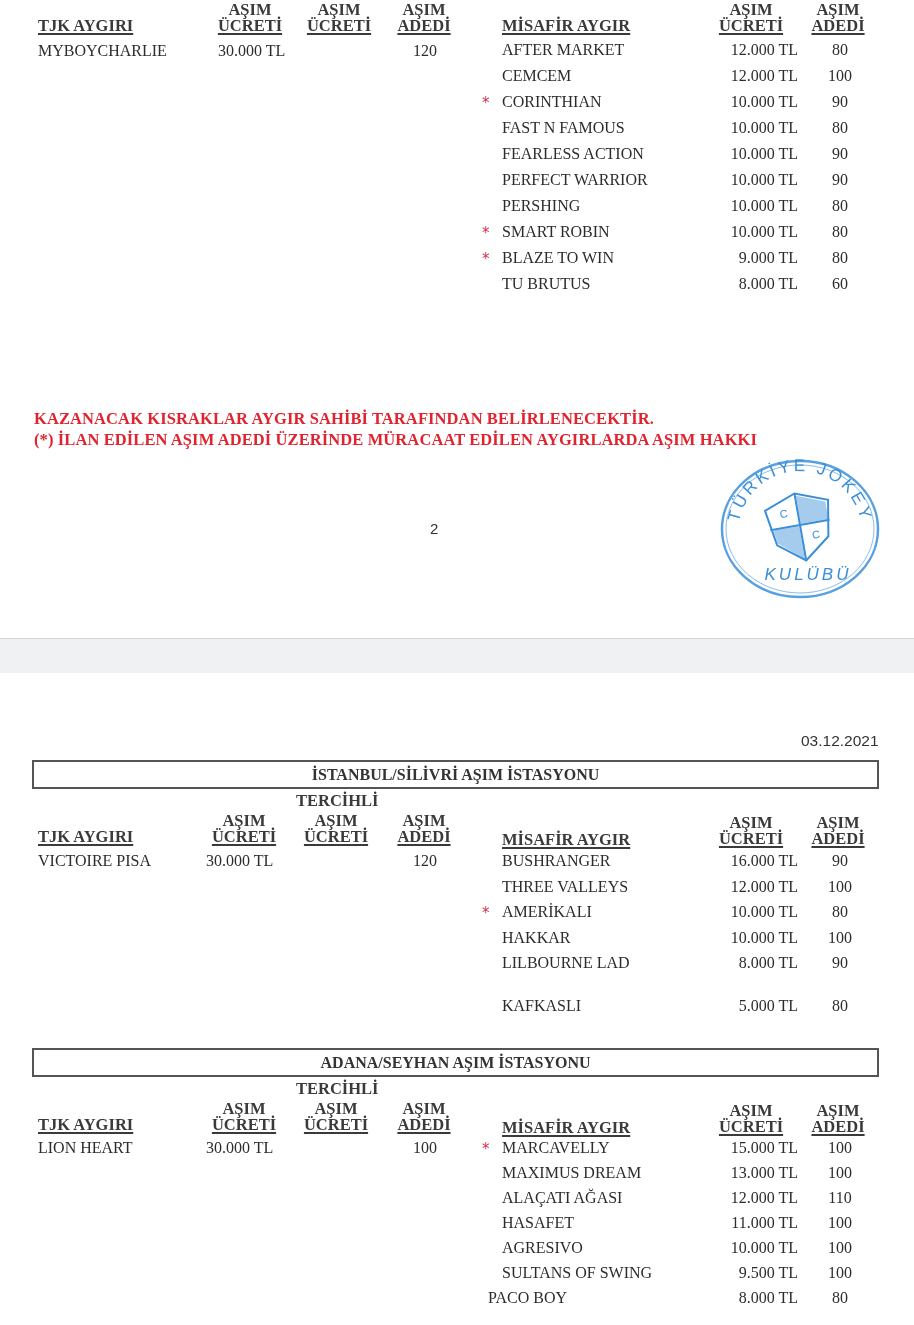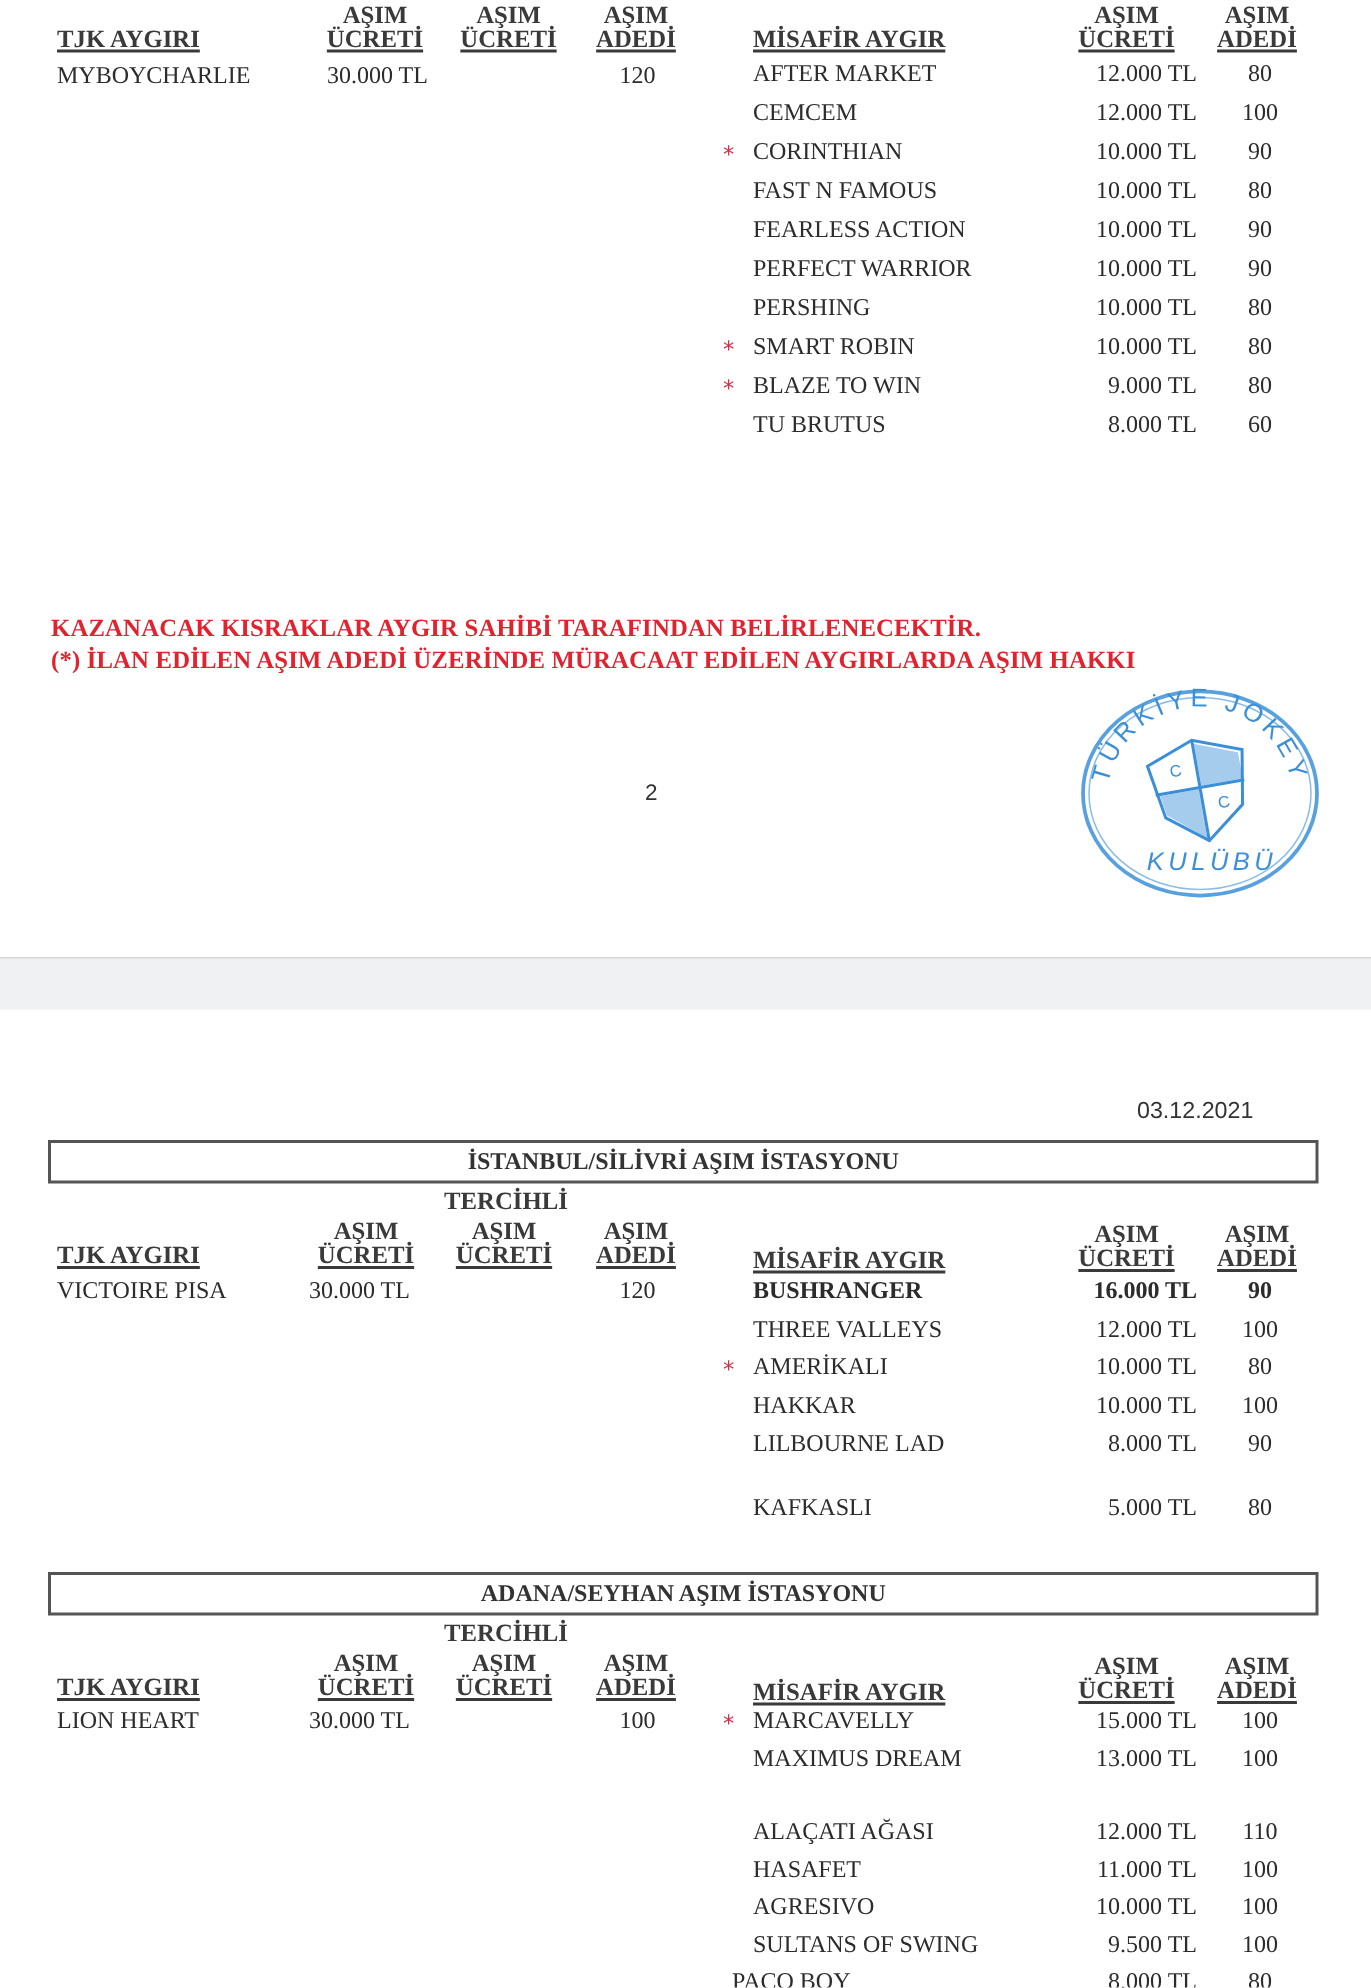--- a/index.html
+++ b/index.html
@@ -20,21 +20,21 @@
   .hdr .u { text-decoration: underline; text-decoration-thickness: 2px; text-underline-offset: 2px; }
   .hdr-left { text-align: left; }
   .cell { font-size: 16px; line-height: 18px; color: #2c2c2c; white-space: nowrap; }
   .r { text-align: right; }
   .c { text-align: center; }
   .star { color: #d4304a; font-size: 15px; font-family: "DejaVu Sans", sans-serif; }
 
   .notice { font-weight: bold; font-size: 16.5px; line-height: 21px; color: #e0232e;
             letter-spacing: 0.1px; white-space: nowrap; }
   .pagenum { font-family: "Liberation Sans", sans-serif; font-size: 15px; color: #333; }
-  .date { font-family: "Liberation Sans", sans-serif; font-size: 15.5px; color: #333; }
+  .date { font-family: "Liberation Sans", sans-serif; font-size: 15.5px; color: #333; margin-left: 43px; }
 
   .stationbox { border: 2px solid #555; box-sizing: border-box; background: #fff; }
   .stationtitle { font-weight: bold; font-size: 16px; color: #333; text-align: center; }
 
   .stamp { position: absolute; left: 716px; top: 455px; width: 168px; height: 146px; }
 </style>
 </head>
 <body>
 
 <div class="page page1">
@@ -201,21 +201,21 @@
   <div class="abs hdr" style="left:808px; top:142px; width:60px;">
     <div>AŞIM</div>
     <div class="u">ADEDİ</div>
   </div>
 
   <div class="abs cell" style="left:38px; top:179px;">VICTOIRE PISA</div>
   <div class="abs cell" style="left:206px; top:179px;">30.000 TL</div>
   <div class="abs cell c" style="left:400px; top:179px; width:50px;">120</div>
 
   <div class="abs" style="left:480px; top:177px; width:400px;">
-    <div style="position:relative; height:25.5px;font-weight:bold;">
+    <div style="position:relative; height:25.5px;">
       <span class="abs star" style="left:2px; top:3px;"></span>
       <span class="abs cell" style="left:22px; top:2px;">BUSHRANGER</span>
       <span class="abs cell r" style="left:218px; top:2px; width:100px;">16.000 TL</span>
       <span class="abs cell c" style="left:340px; top:2px; width:40px;">90</span>
     </div>
     <div style="position:relative; height:25.5px;">
       <span class="abs star" style="left:2px; top:3px;"></span>
       <span class="abs cell" style="left:22px; top:2px;text-align:right;">THREE VALLEYS</span>
       <span class="abs cell r" style="left:218px; top:2px; width:100px;">12.000 TL</span>
       <span class="abs cell c" style="left:340px; top:2px; width:40px;">100</span>
@@ -288,21 +288,21 @@
       <span class="abs cell" style="left:22px; top:2px;">MARCAVELLY</span>
       <span class="abs cell r" style="left:218px; top:2px; width:100px;">15.000 TL</span>
       <span class="abs cell c" style="left:340px; top:2px; width:40px;">100</span>
     </div>
     <div style="position:relative; height:25px;">
       <span class="abs star" style="left:2px; top:3px;"></span>
       <span class="abs cell" style="left:22px; top:2px;">MAXIMUS DREAM</span>
       <span class="abs cell r" style="left:218px; top:2px; width:100px;">13.000 TL</span>
       <span class="abs cell c" style="left:340px; top:2px; width:40px;">100</span>
     </div>
-    <div style="position:relative; height:25px;margin-top:24px;">
+    <div style="position:relative; height:25px;">
       <span class="abs star" style="left:2px; top:3px;"></span>
       <span class="abs cell" style="left:22px; top:2px;">ALAÇATI AĞASI</span>
       <span class="abs cell r" style="left:218px; top:2px; width:100px;">12.000 TL</span>
       <span class="abs cell c" style="left:340px; top:2px; width:40px;">110</span>
     </div>
     <div style="position:relative; height:25px;">
       <span class="abs star" style="left:2px; top:3px;"></span>
       <span class="abs cell" style="left:22px; top:2px;">HASAFET</span>
       <span class="abs cell r" style="left:218px; top:2px; width:100px;">11.000 TL</span>
       <span class="abs cell c" style="left:340px; top:2px; width:40px;">100</span>

